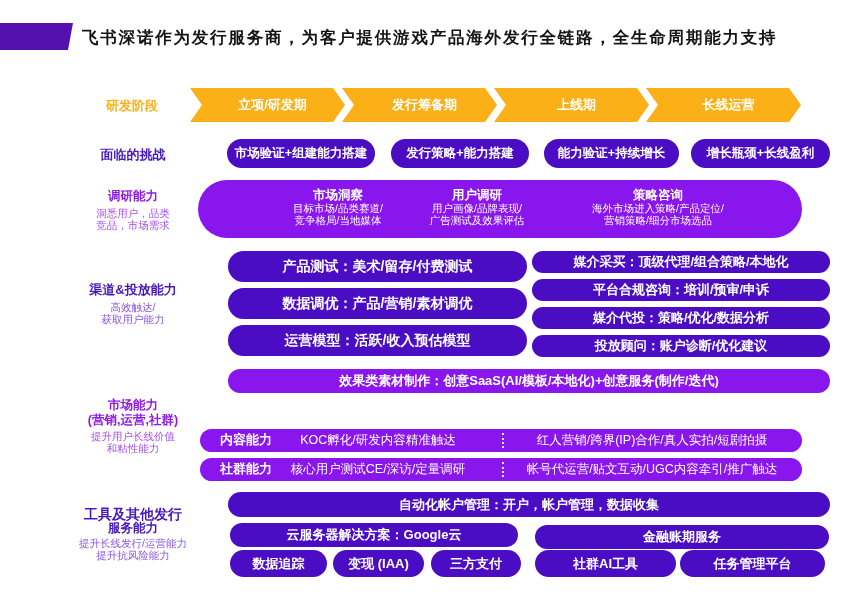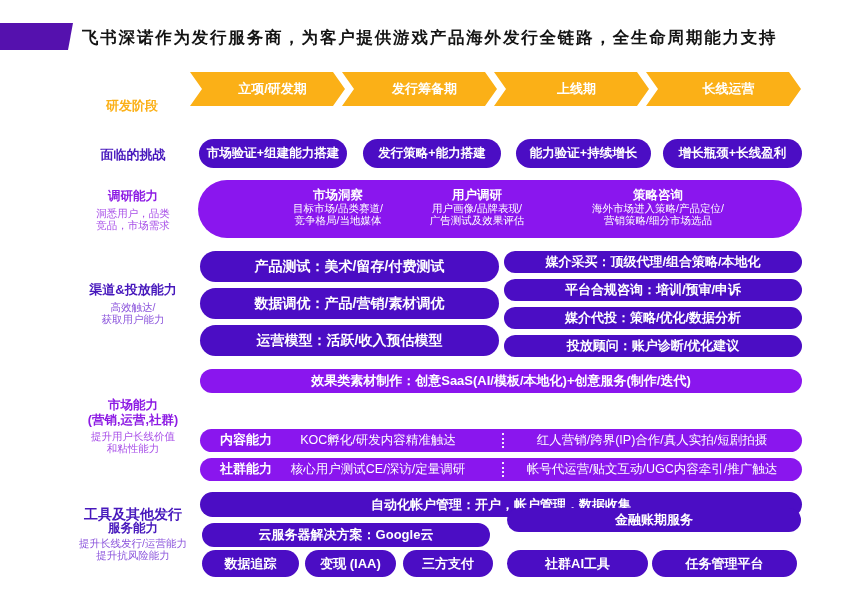--- a/index.html
+++ b/index.html
@@ -6,32 +6,33 @@
   html,body { background:#fff; }
   body { font-family:"Liberation Sans", sans-serif; }
   #canvas {
     position:relative; width:863px; height:603px; background:#fff;
     overflow:hidden; font-family:"Liberation Sans", sans-serif;
   }
   .abs { position:absolute; }
   .pill {
     position:absolute; color:#fff; display:flex; align-items:center; justify-content:center;
     white-space:nowrap;
+    margin-left:28px;
   }
   .label-col { position:absolute; text-align:center; transform:translate(-50%,-50%); white-space:nowrap; }
 
   
   #title-block { left:0; top:23px; width:73px; height:27px; background:#5511AE;
     clip-path:polygon(0 0,100% 0,calc(100% - 5px) 100%,0 100%); }
   #title-text { left:82px; top:24px; height:27px; display:flex; align-items:center;
     font-size:16.5px; font-weight:800; color:#141414; letter-spacing:1.8px; white-space:nowrap; }
 
   
   .arrow {
-    position:absolute; top:72px; width:155px; height:34px; background:#FBB017;
+    position:absolute; top:88px; width:155px; height:34px; background:#FBB017;
     clip-path:polygon(0 0,143px 0,100% 50%,143px 100%,0 100%,12px 50%);
     color:#fff; font-weight:bold; font-size:13px;
     display:flex; align-items:center; justify-content:center; padding-left:10px;
   }
 
   .sec-label { font-weight:bold; color:#4718BC; font-size:13px; }
   .sec-label.violet { color:#8D1BE4; }
   .sub-label { font-size:10.5px; line-height:11.8px; color:#8C55DC; margin-top:3px; }
   .sub-label.violet { color:#A84FE8; }
 
@@ -138,20 +139,20 @@
   </div>
 
   <div class="label-col" style="left:133px; top:534px;">
     <div class="sec-label" style="font-size:14px; line-height:14px;">工具及其他发行</div>
     <div class="sec-label" style="font-size:12.5px; line-height:14px;">服务能力</div>
     <div class="sub-label">提升长线发行/运营能力</div>
     <div class="sub-label" style="margin-top:0;">提升抗风险能力</div>
   </div>
   <div class="pill dark trow" style="left:200px; width:602px; top:492px; height:25px; border-radius:13px;">自动化帐户管理：开户，帐户管理，数据收集</div>
   <div class="pill dark trow" style="left:202px; width:288px; top:523px; height:24px; border-radius:12px;">云服务器解决方案：Google云</div>
-  <div class="pill dark trow" style="left:507px; width:294px; top:508px; height:24px; border-radius:12px;">金融账期服务</div>
+  <div class="pill dark trow" style="left:507px; width:294px; top:525px; height:24px; border-radius:12px;">金融账期服务</div>
   <div class="pill dark trow" style="left:202px; width:97px;  top:550px; height:27px; border-radius:13.5px;">数据追踪</div>
   <div class="pill dark trow" style="left:305px; width:91px;  top:550px; height:27px; border-radius:13.5px;">变现 (IAA)</div>
   <div class="pill dark trow" style="left:507px; width:141px; top:550px; height:27px; border-radius:13.5px;">社群AI工具</div>
   <div class="pill dark trow" style="left:403px; width:90px;  top:550px; height:27px; border-radius:13.5px;">三方支付</div>
   <div class="pill dark trow" style="left:652px; width:145px; top:550px; height:27px; border-radius:13.5px;">任务管理平台</div>
 
 </div>
 
 </body></html>

